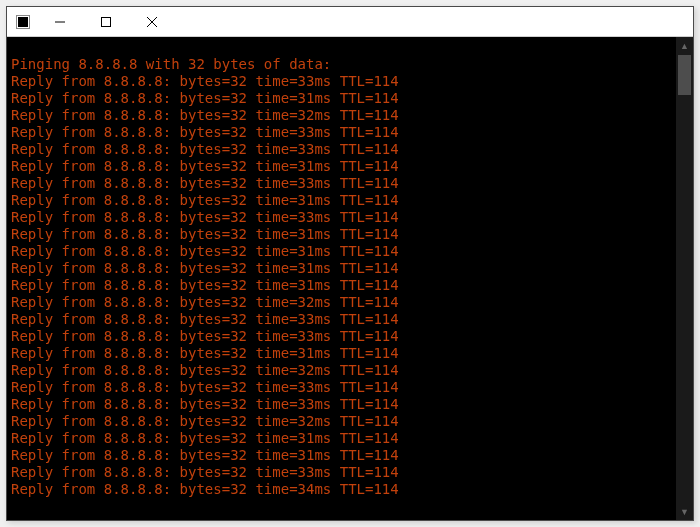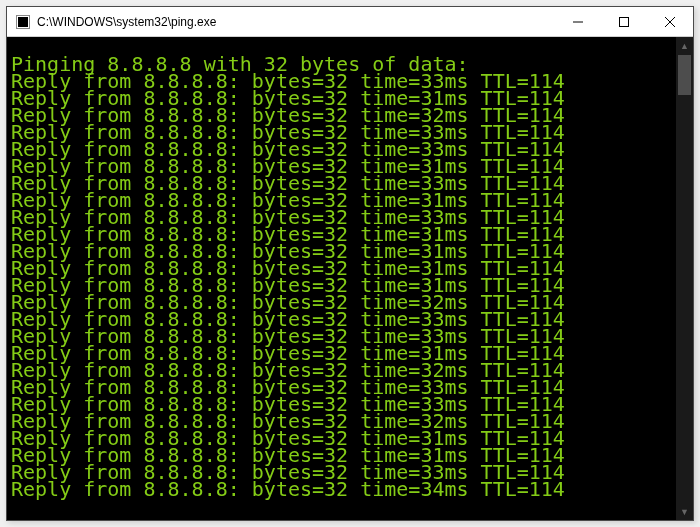--- a/index.html
+++ b/index.html
@@ -62,23 +62,23 @@
     .tbtn svg { display: block; }
     .console-area {
       flex: 1;
       display: flex;
       background: #000;
       min-height: 0;
     }
     .console {
       flex: 1;
       background: #000;
-      color: #84cc16;
+      color: #c2410c;
       font-family: Consolas, "Lucida Console", monospace;
-      font-size: 20px;
+      font-size: 14px;
       line-height: 17px;
       padding: 2px 4px 4px 4px;
       white-space: pre;
       overflow: hidden;
     }
     .console .blank { height: 17px; }
     .scrollbar {
       width: 17px;
       background: #1a1a1a;
       position: relative;
@@ -109,21 +109,20 @@
 <body>
 
 <div class="window">
   <div class="titlebar">
     <span class="titlebar-icon">
       <svg width="14" height="14" viewBox="0 0 14 14">
         <rect x="0.5" y="0.5" width="13" height="13" fill="#fff" stroke="#888" stroke-width="1"></rect>
         <rect x="2" y="2" width="10" height="10" fill="#000"></rect>
       </svg>
     </span>
-    <span class="titlebar-title">C:\WINDOWS\system32\ping.exe</span>
     <div class="titlebar-buttons">
       <div class="tbtn">
         <svg width="10" height="10" viewBox="0 0 10 10">
             <line x1="0" y1="5" x2="10" y2="5" stroke="#000" stroke-width="1"></line>
           </svg>
       </div>
       <div class="tbtn">
         <svg width="10" height="10" viewBox="0 0 10 10">
             <rect x="0.5" y="0.5" width="9" height="9" fill="none" stroke="#000" stroke-width="1"></rect>
           </svg>

